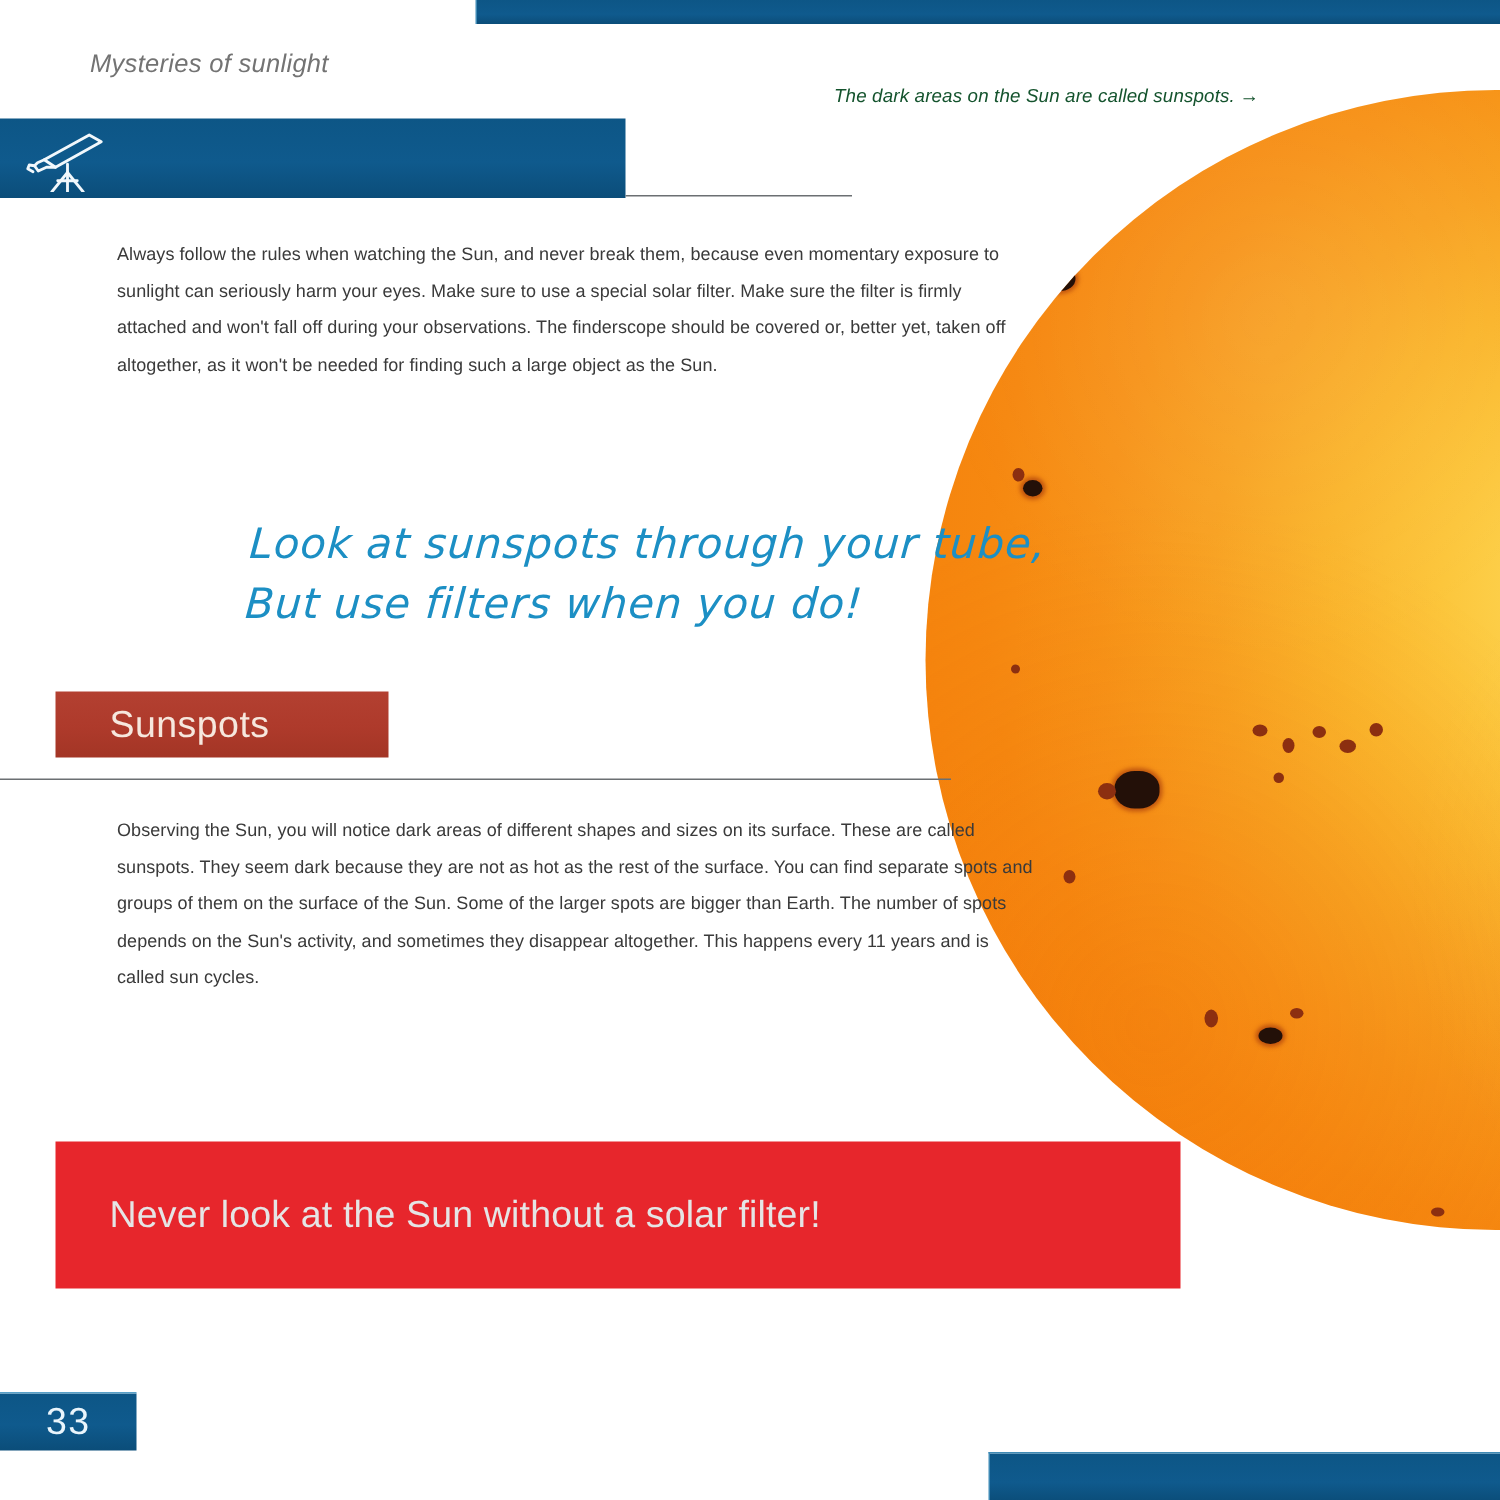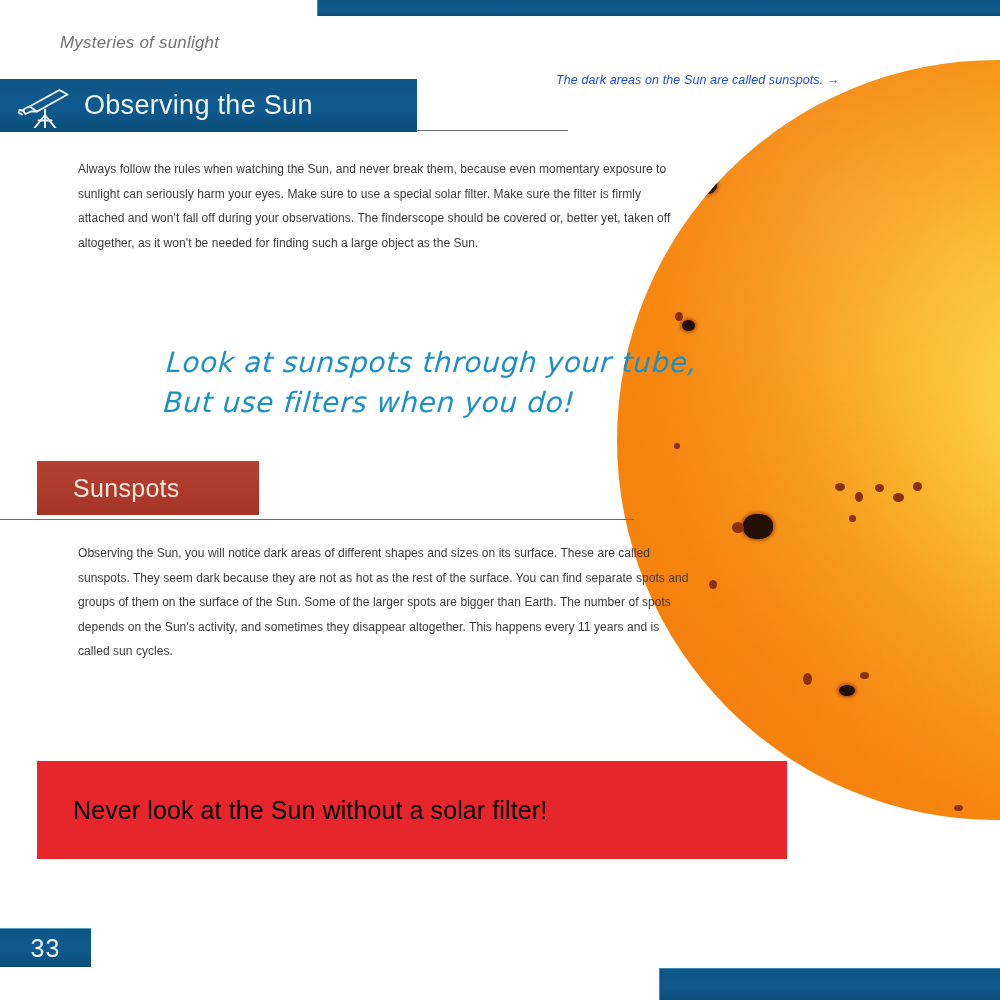--- a/index.html
+++ b/index.html
@@ -140,24 +140,24 @@
     top: 130px;
     width: 151px;
     height: 1px;
     background: #6b6f72;
   }
 
   
   .sun-caption {
     position: absolute;
     left: 556px;
-    top: 72px;
+    top: 56px;
     font-size: 12.5px;
     font-style: italic;
-    color: #1d4ed8;
+    color: #14532d;
     white-space: nowrap;
     letter-spacing: 0.1px;
   }
   .sun-caption .arrow {
     font-style: normal;
     font-size: 13px;
     margin-left: 3px;
   }
 
   
@@ -196,21 +196,21 @@
     transform: skewX(-4deg);
   }
   .rhyme div { white-space: nowrap; }
 
   
   .subsection-head {
     position: absolute;
     left: 37px;
     top: 461px;
     width: 222px;
-    height: 54px;
+    height: 44px;
     background: linear-gradient(180deg, #b34031 0%, #ae3a2b 55%, #a33525 100%);
     display: flex;
     align-items: center;
   }
   .subsection-title {
     color: #f6e7dd;
     font-size: 25px;
     font-weight: 400;
     margin-left: 36px;
     letter-spacing: 0.3px;
@@ -231,21 +231,21 @@
     left: 37px;
     top: 761px;
     width: 750px;
     height: 98px;
     background: #e7262c;
     display: flex;
     flex-direction: column;
     justify-content: center;
   }
   .warning-line {
-    color: #000000;
+    color: #e5e5e5;
     font-size: 25px;
     line-height: 34px;
     margin-left: 36px;
     letter-spacing: 0.1px;
     white-space: nowrap;
   }
 
   
   .page-number-box {
     position: absolute;
@@ -329,21 +329,20 @@
 
         <path d="M31.0 25.5 L31.0 32.0"></path>
 
         <path d="M31.0 31.0 L20.5 44.0"></path>
         <path d="M31.0 31.0 L41.5 44.0"></path>
         <path d="M31.0 31.0 L31.0 44.0"></path>
 
         <path d="M24.5 36.5 L37.5 36.5"></path>
       </g>
     </svg>
-    <span class="section-head-title">Observing the Sun</span>
   </div>
   <div class="head-rule"></div>
 
   <div class="sun-caption">
     <span>The dark areas on the Sun are called sunspots.</span><span class="arrow">→</span>
   </div>
 
   <div class="body-text" id="para-intro">
     <p>Always follow the rules when watching the Sun, and never break them, because even momentary exposure to sunlight can seriously harm your eyes. Make sure to use a special solar filter. Make sure the filter is firmly attached and won't fall off during your observations. The finderscope should be covered or, better yet, taken off altogether, as it won't be needed for finding such a large object as the Sun.</p>
   </div>

